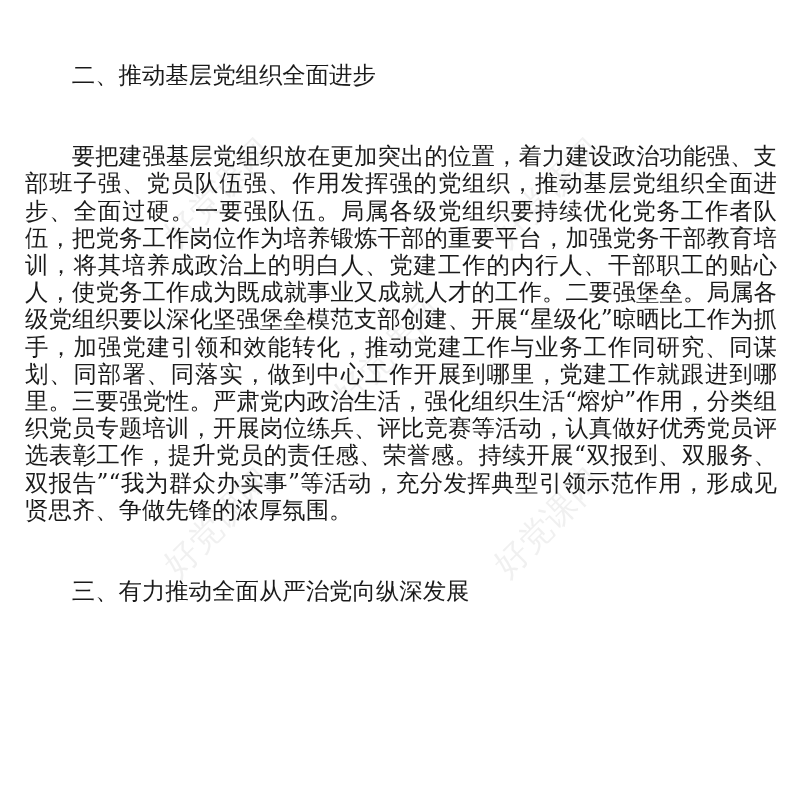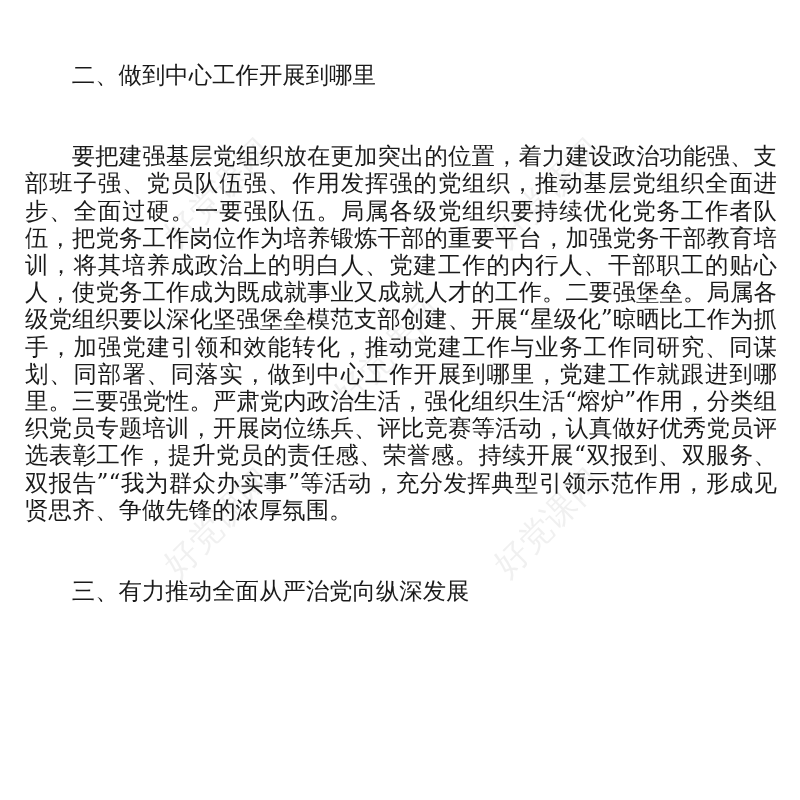--- a/index.html
+++ b/index.html
@@ -17,21 +17,21 @@
     position: absolute; font-family: "DejaVu Sans", sans-serif;
     font-size: 34px; color: rgba(0,0,0,0.06); transform: rotate(-45deg);
     white-space: nowrap; pointer-events: none;
   }
 </style>
 </head>
 <body>
 
 <div class="page">
   <div class="gap3"></div>
-  <p class="heading">二、做到中心工作开展到哪里</p>
+  <p class="heading">二、推动基层党组织全面进步</p>
   <div class="gap3"></div>
   <p class="para">要把建强基层党组织放在更加突出的位置，着力建设政治功能强、支部班子强、党员队伍强、作用发挥强的党组织，推动基层党组织全面进步、全面过硬。一要强队伍。局属各级党组织要持续优化党务工作者队伍，把党务工作岗位作为培养锻炼干部的重要平台，加强党务干部教育培训，将其培养成政治上的明白人、党建工作的内行人、干部职工的贴心人，使党务工作成为既成就事业又成就人才的工作。二要强堡垒。局属各级党组织要以深化坚强堡垒模范支部创建、开展“星级化”晾晒比工作为抓手，加强党建引领和效能转化，推动党建工作与业务工作同研究、同谋划、同部署、同落实，做到中心工作开展到哪里，党建工作就跟进到哪里。三要强党性。严肃党内政治生活，强化组织生活“熔炉”作用，分类组织党员专题培训，开展岗位练兵、评比竞赛等活动，认真做好优秀党员评选表彰工作，提升党员的责任感、荣誉感。持续开展“双报到、双服务、双报告”“我为群众办实事”等活动，充分发挥典型引领示范作用，形成见贤思齐、争做先锋的浓厚氛围。</p>
   <div class="gap3"></div>
   <p class="heading">三、有力推动全面从严治党向纵深发展</p>
 </div>
 
 <div class="wm" style="left:150px;top:170px;">好党课网</div>
 <div class="wm" style="left:320px;top:330px;">好党课网</div>
 <div class="wm" style="left:480px;top:170px;">好党课网</div>
 <div class="wm" style="left:150px;top:500px;">好党课网</div>

